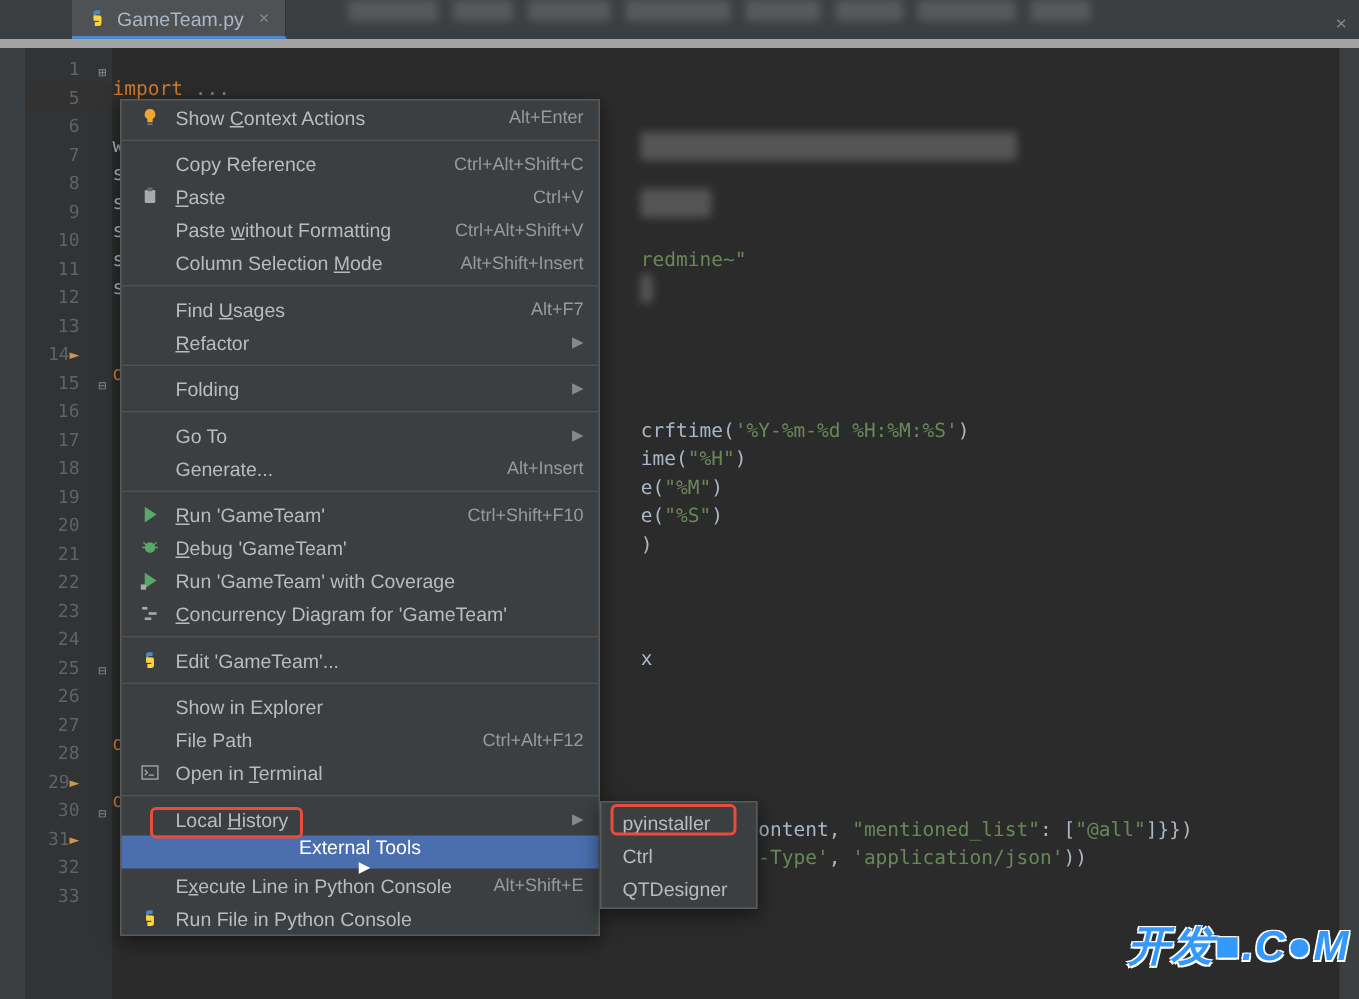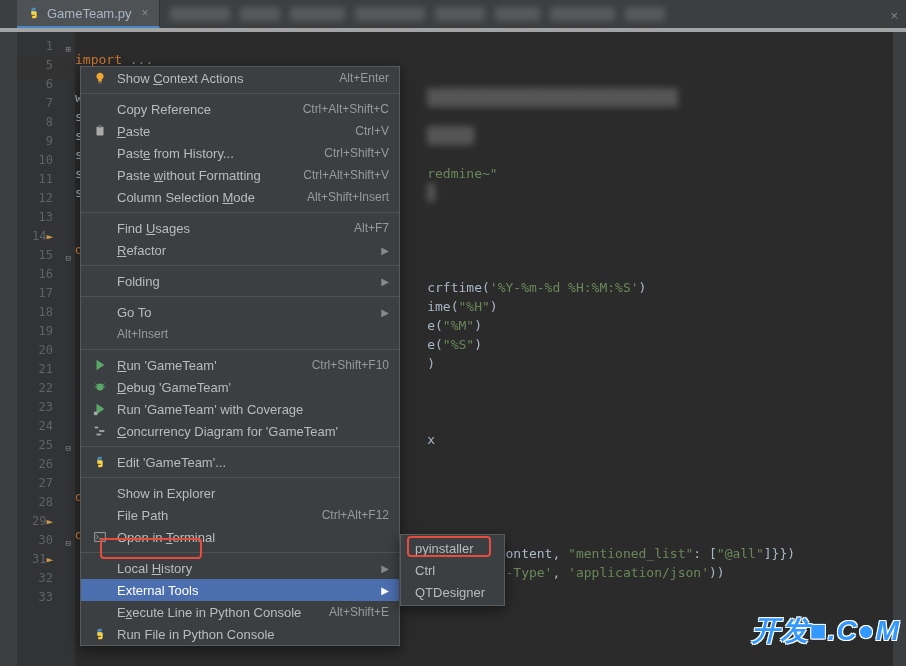--- a/index.html
+++ b/index.html
@@ -9,24 +9,25 @@
       background: #2b2b2b;
       color: #a9b7c6;
       width: 906px;
       height: 666px;
       overflow: hidden;
       position: relative;
     }
     .tab-bar {
       height: 32px;
       background: #3c3f41;
-      border-bottom: 4px solid #a3a3a3;
+      border-bottom: 6px solid #a3a3a3;
       display: flex;
-      align-items: center;
-      position: relative;
+      align-items: flex-start;
+      position: relative;
+      gap: 31px;
     }
     .tab-prefix {
       width: 17px;
       background: #3c3f41;
       height: 100%;
     }
     .tab {
       height: 100%;
       display: flex;
       align-items: center;
@@ -139,21 +140,21 @@
       font-size: 13px;
       z-index: 100;
     }
     .menu-item {
       display: flex;
       align-items: center;
       height: 22px;
       padding: 0 10px;
       position: relative;
     }
-    .menu-item.highlighted { background: #4b6eaf; color: #fff; }
+    .menu-item.highlighted { background: #4b6eaf; color: #fff; flex-direction: column; }
     .menu-icon {
       width: 18px;
       height: 16px;
       display: inline-flex;
       align-items: center;
       justify-content: center;
       margin-right: 8px;
     }
     .menu-label { flex: 1; }
     .menu-shortcut { color: #999; font-size: 12px; }
@@ -328,25 +329,20 @@
         <svg width="14" height="14" viewBox="0 0 16 16">
           <rect fill="#aaa" x="4" y="3" width="8" height="10" rx="1"></rect>
           <rect fill="#666" x="6" y="1" width="4" height="3" rx="1"></rect>
         </svg>
       </span>
       <span class="menu-label"><span class="mn">P</span>aste</span>
       <span class="menu-shortcut">Ctrl+V</span>
     </div>
     <div class="menu-item">
       <span class="menu-icon"></span>
-      <span class="menu-label">Past<span class="mn">e</span> from History...</span>
-      <span class="menu-shortcut">Ctrl+Shift+V</span>
-    </div>
-    <div class="menu-item">
-      <span class="menu-icon"></span>
       <span class="menu-label">Paste <span class="mn">w</span>ithout Formatting</span>
       <span class="menu-shortcut">Ctrl+Alt+Shift+V</span>
     </div>
     <div class="menu-item">
       <span class="menu-icon"></span>
       <span class="menu-label">Column Selection <span class="mn">M</span>ode</span>
       <span class="menu-shortcut">Alt+Shift+Insert</span>
     </div>
     <div class="menu-sep"></div>
     <div class="menu-item">
@@ -366,20 +362,21 @@
       <span class="menu-arrow">▶</span>
     </div>
     <div class="menu-sep"></div>
     <div class="menu-item">
       <span class="menu-icon"></span>
       <span class="menu-label">Go To</span>
       <span class="menu-arrow">▶</span>
     </div>
     <div class="menu-item">
       <span class="menu-icon"></span>
+      <span class="menu-label">Generate...</span>
       <span class="menu-shortcut">Alt+Insert</span>
     </div>
     <div class="menu-sep"></div>
     <div class="menu-item">
       <span class="menu-icon">
         <svg width="14" height="14" viewBox="0 0 16 16">
           <path fill="#59a869" d="M4 2l9 6-9 6z"></path>
         </svg>
       </span>
       <span class="menu-label"><span class="mn">R</span>un 'GameTeam'</span>

